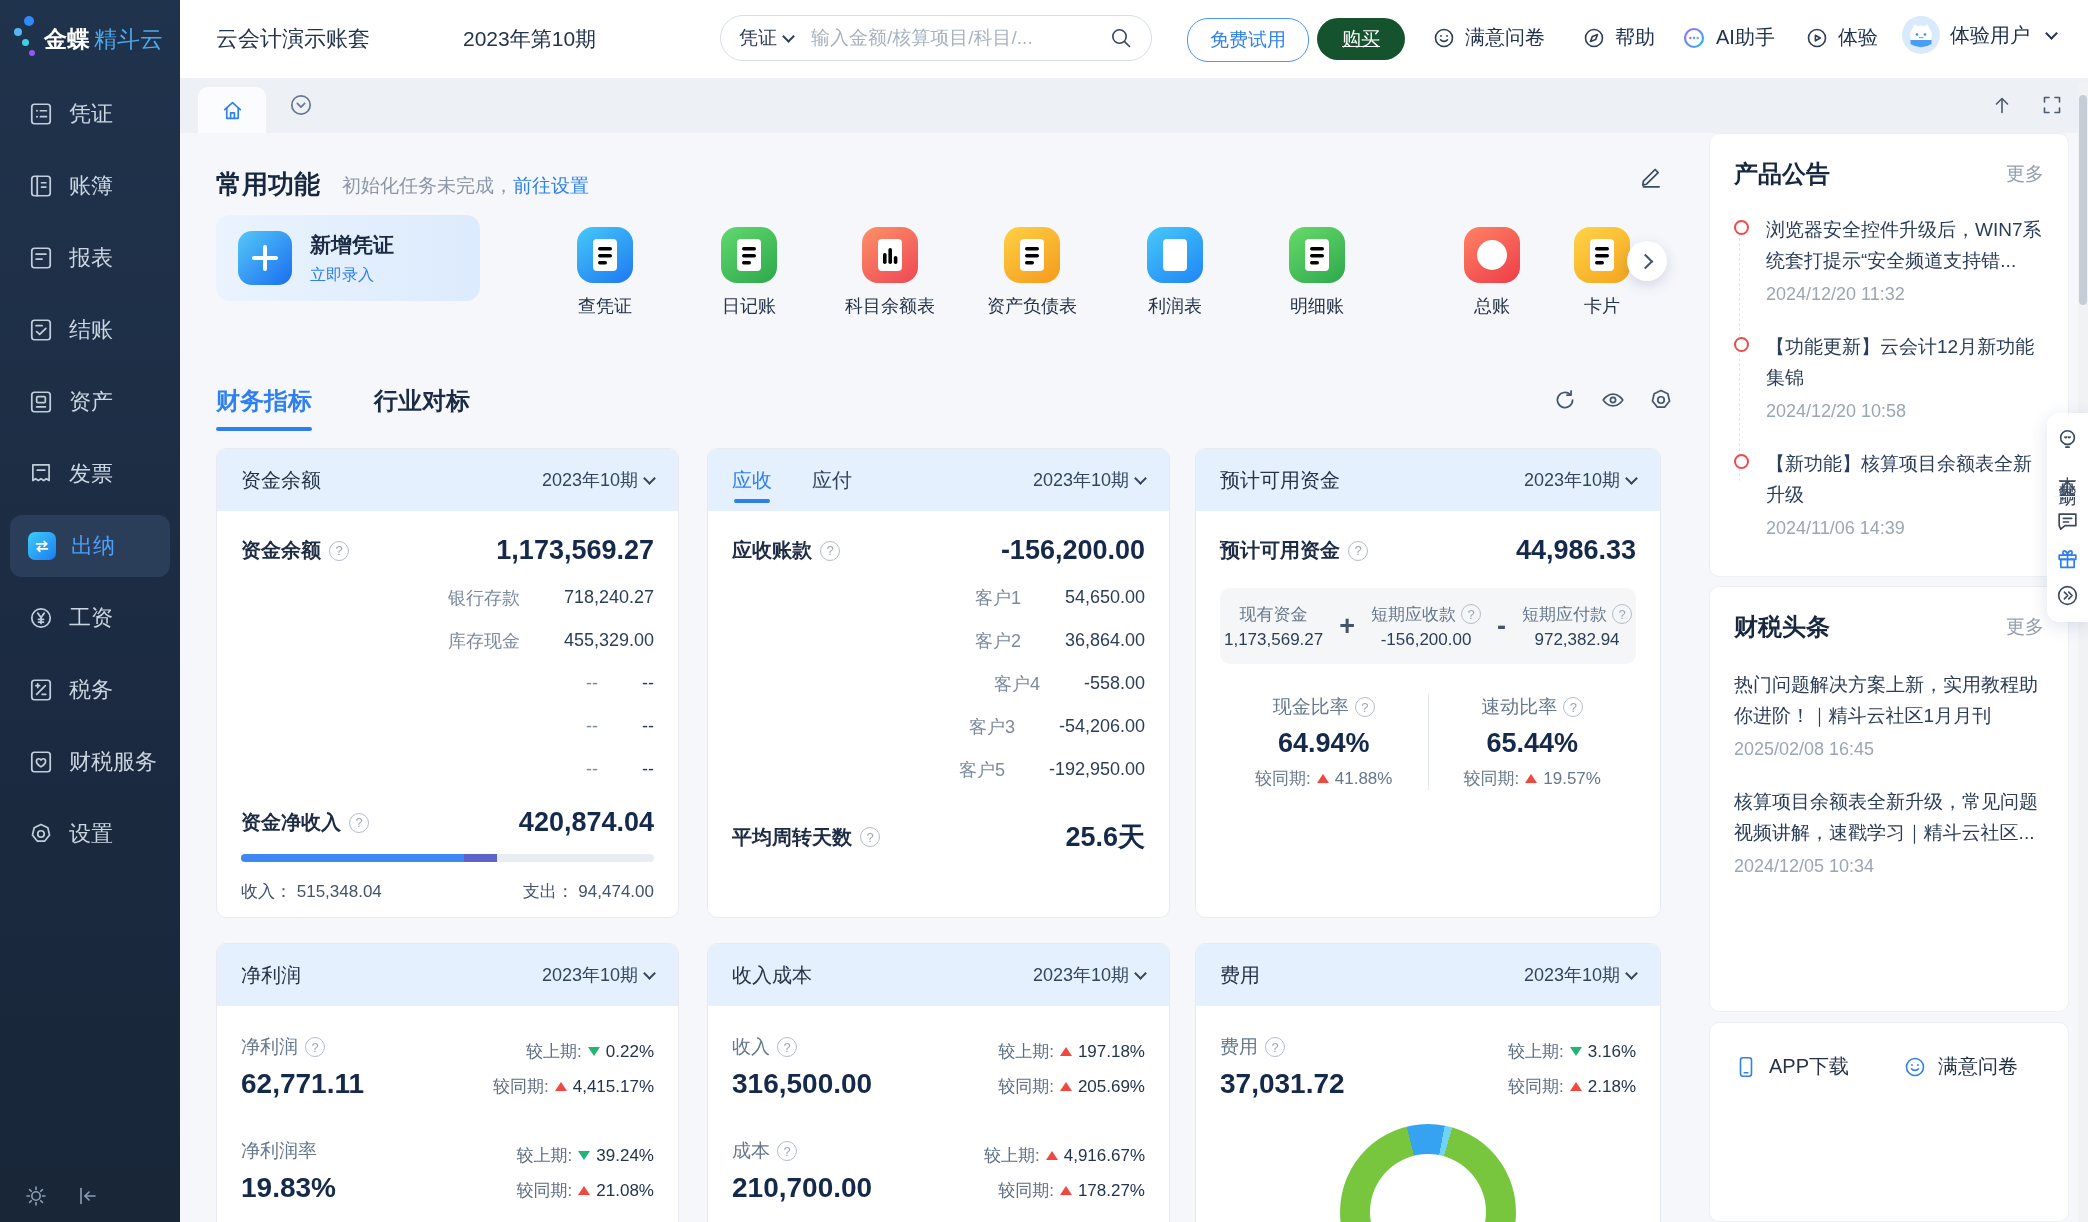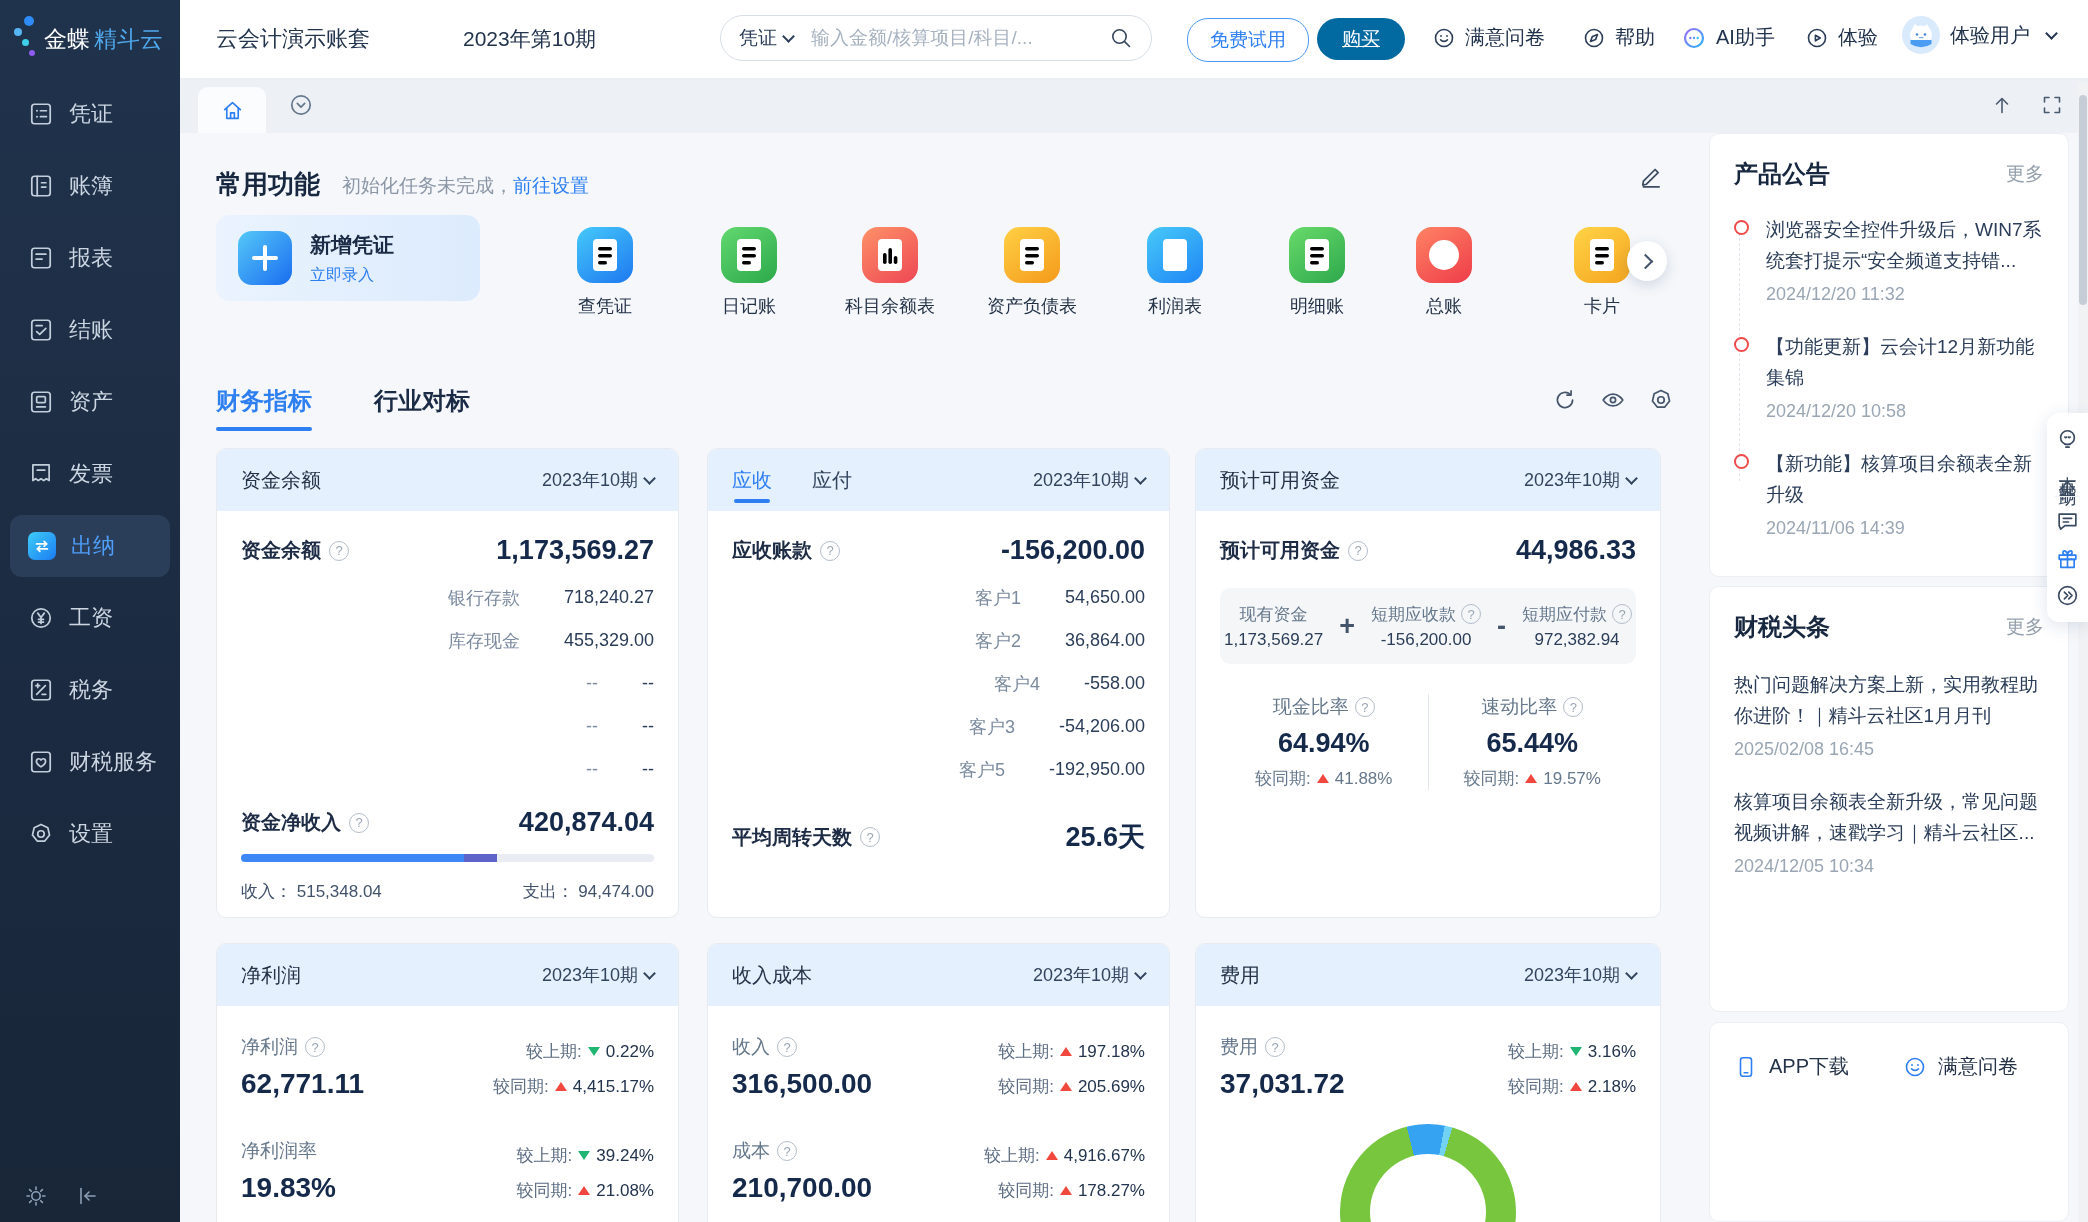--- a/index.html
+++ b/index.html
@@ -5,42 +5,42 @@
   html,body{margin:0;padding:0;background:#fff;font-family:"Liberation Sans","DejaVu Sans",sans-serif;}
   .page{position:relative;width:2088px;height:1222px;overflow:hidden;background:#f5f7fa;}
   svg{display:block}
   .ic{stroke:currentColor;fill:none;stroke-width:1.6;stroke-linecap:round;stroke-linejoin:round;}
 
   
   .sidebar{position:absolute;left:0;top:0;width:180px;height:1222px;background:linear-gradient(180deg,#20334c 0%,#1b2a40 60%,#182638 100%);z-index:5;}
   .logo{position:relative;height:78px;}
   .logo-dot{position:absolute;border-radius:50%;}
   .logo-text{position:absolute;left:44px;top:24px;font-size:23px;white-space:nowrap;}
-  .logo-bold{color:#fff;font-weight:normal;}
+  .logo-bold{color:#fff;font-weight:bold;}
   .logo-light{color:#4fa8ec;margin-left:4px;}
   .menu{position:absolute;top:78px;left:0;right:0;}
   .menu-item{height:72px;display:flex;align-items:center;}
   .menu-pill{flex:1;margin:0 10px;height:62px;border-radius:12px;display:flex;align-items:center;padding-left:18px;gap:15px;color:#ccd6e2;font-size:22px;}
   .menu-item .micon{width:26px;height:26px;color:#c2cedb;}
   .menu-item.active .menu-pill{background:#2a3e59;color:#4e9ef9;}
   .active-ic{width:28px;height:28px;border-radius:7px;background:linear-gradient(135deg,#3ecdf8,#1b7bf3);display:flex;align-items:center;justify-content:center;color:#fff;}
   .side-bottom{position:absolute;bottom:14px;left:0;width:180px;display:flex;align-items:center;gap:28px;padding-left:24px;color:#8da0b6;}
   .side-bottom .micon{width:24px;height:24px;}
 
   
   .topbar{position:absolute;left:180px;top:0;width:1908px;height:78px;background:#fff;z-index:4;}
   .tb-title{position:absolute;left:36px;top:24px;font-size:22px;color:#22334d;font-weight:500;}
   .tb-period{position:absolute;left:283px;top:25px;font-size:21px;color:#22334d;}
   .searchbox{position:absolute;left:540px;top:15px;width:432px;height:46px;border:1px solid #d7dee7;border-radius:23px;display:flex;align-items:center;padding:0 18px;box-sizing:border-box;background:#fff;}
   .scope{font-size:19px;color:#2b3d58;display:flex;align-items:center;white-space:nowrap;cursor:pointer;}
   .searchbox input{border:0;outline:0;flex:1;margin-left:16px;font-size:19px;color:#2b3d58;background:transparent;min-width:0;}
   .searchbox input::placeholder{color:#a7b2c0;}
   .s-icon{width:24px;height:24px;color:#35465e;}
   .btn-trial{position:absolute;left:1007px;top:18px;height:42px;padding:0 22px;border:1.5px solid #4a97f7;border-radius:21px;color:#2e7ff2;font-size:19px;display:flex;align-items:center;background:#fff;cursor:pointer;}
-  .btn-buy{position:absolute;left:1137px;top:18px;height:42px;width:88px;border-radius:21px;background:#0369a1;color:#fff;font-size:19px;display:flex;align-items:center;justify-content:center;cursor:pointer;text-decoration:underline;}
+  .btn-buy{position:absolute;left:1137px;top:18px;height:42px;width:88px;border-radius:21px;background:#14532d;color:#fff;font-size:19px;display:flex;align-items:center;justify-content:center;cursor:pointer;text-decoration:underline;}
   .tb-link{position:absolute;top:24px;display:flex;align-items:center;gap:9px;font-size:20px;color:#22334d;cursor:pointer;}
   .tb-ic{width:24px;height:24px;color:#2b3d58;}
   .user-chip{position:absolute;left:1722px;top:16px;display:flex;align-items:center;gap:10px;font-size:20px;color:#22334d;cursor:pointer;}
   .chev{display:inline-block;width:9px;height:9px;border-right:2px solid currentColor;border-bottom:2px solid currentColor;transform:rotate(45deg);margin-left:7px;margin-bottom:3px;}
   .chev.sm{width:7px;height:7px;}
 
   
   .tabstrip{position:absolute;left:180px;top:78px;width:1908px;height:55px;background:#edf0f4;}
   .tab-home{position:absolute;left:18px;bottom:0;width:68px;height:46px;background:#fbfcfe;border-radius:10px 10px 0 0;display:flex;align-items:center;justify-content:center;color:#2e7ff2;cursor:pointer;}
   .tab-home .micon{width:25px;height:25px;}
@@ -569,21 +569,21 @@
         <div class="app-label">利润表</div>
       </div>
     <div class="app app-5" style="left:1137px">
         <div class="app-ic">
           <svg width="56" height="56">
             <use href="#g-doc"></use>
           </svg>
         </div>
         <div class="app-label">明细账</div>
       </div>
-    <div class="app app-6" style="left:1264px">
+    <div class="app app-6" style="left:1312px">
         <div class="app-ic">
           <svg width="56" height="56">
             <use href="#g-yen"></use>
           </svg>
         </div>
         <div class="app-label">总账</div>
       </div>
     <div class="app app-7" style="left:1422px">
         <div class="app-ic">
           <svg width="56" height="56">

